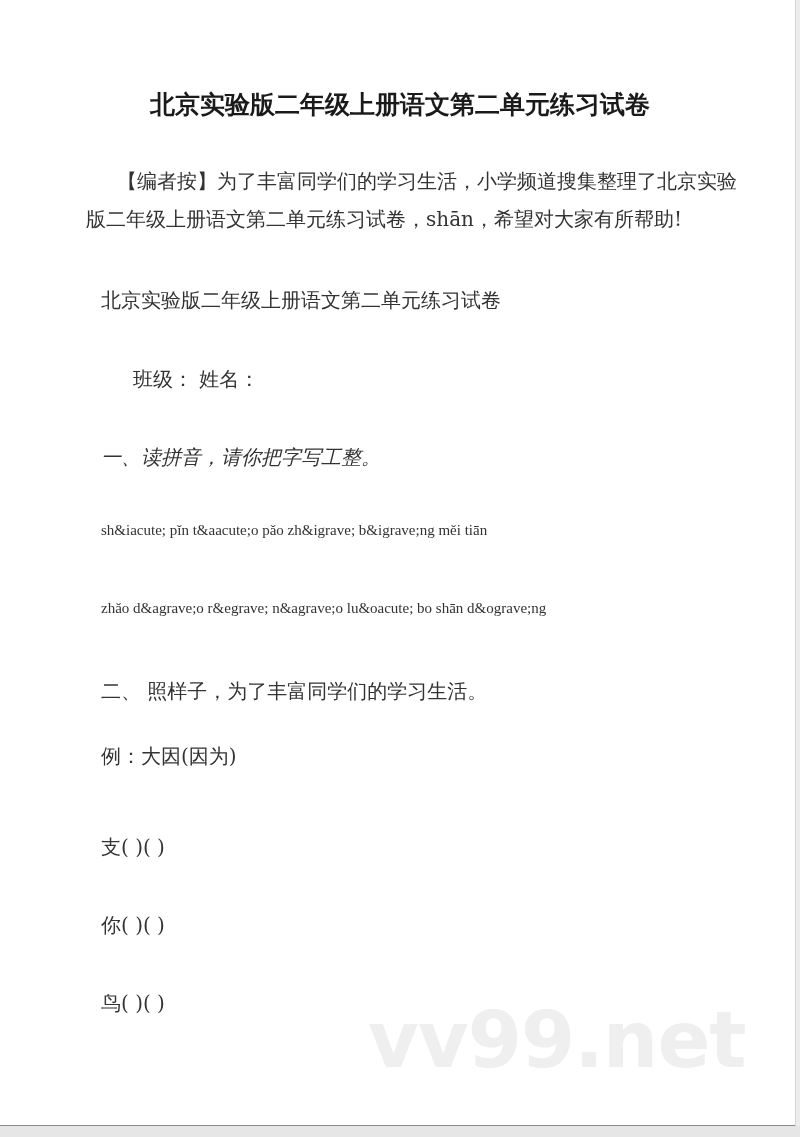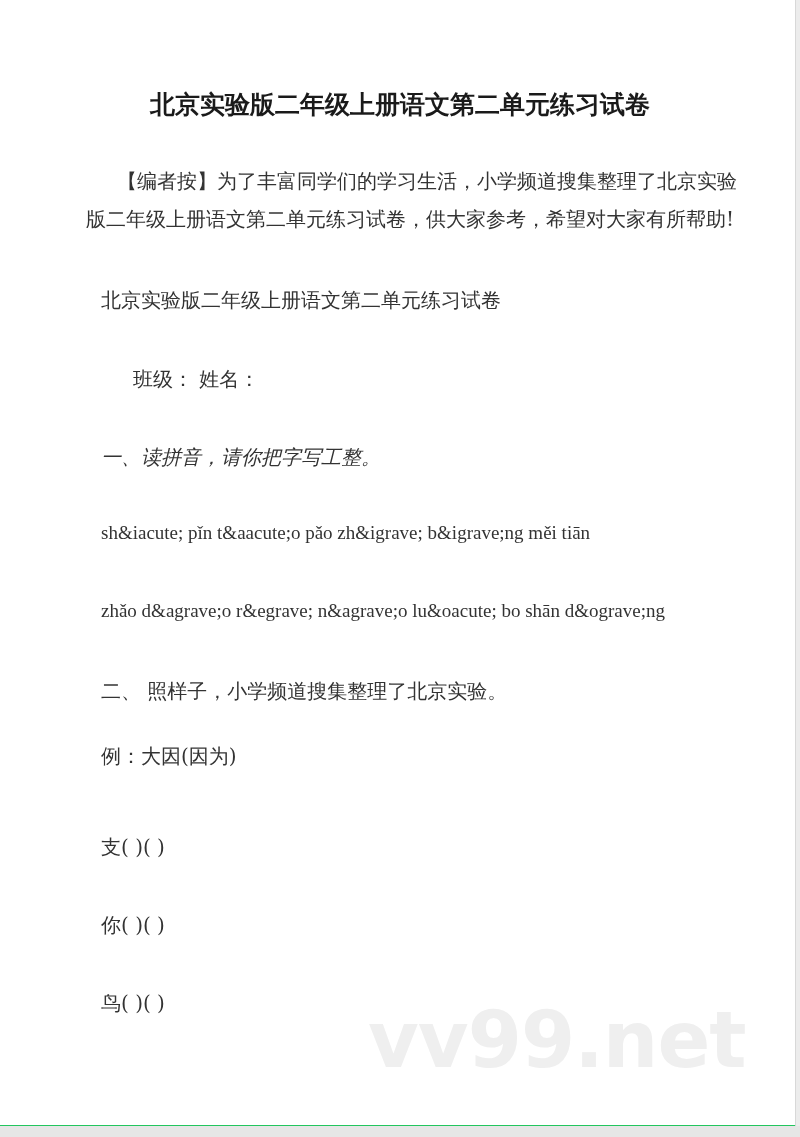--- a/index.html
+++ b/index.html
@@ -45,53 +45,53 @@
     }
     .line {
       position: absolute;
       left: 101px;
       font-size: 20px;
       white-space: nowrap;
       color: #333333;
     }
     .intro1 { left: 117px; top: 168px; }
     .intro2 { left: 86px; top: 206px; }
-    .pinyin { font-family: "Liberation Serif", "DejaVu Serif", serif; font-size: 19px; text-align: right; }
+    .pinyin { font-family: "Liberation Serif", "DejaVu Serif", serif; font-size: 15px; text-align: right; }
     .watermark {
       position: absolute;
       left: 368px;
       top: 995px;
       font-family: "DejaVu Sans", "Liberation Sans", sans-serif;
       font-weight: bold;
       font-size: 78px;
       color: #efefef;
       letter-spacing: -1px;
       white-space: nowrap;
     }
   </style>
 </head>
 <body>
 
 <div class="page">
   <div class="title">北京实验版二年级上册语文第二单元练习试卷</div>
 
   <div class="line intro1">【编者按】为了丰富同学们的学习生活，小学频道搜集整理了北京实验</div>
-  <div class="line intro2">版二年级上册语文第二单元练习试卷，供大家参考，希望对大家有所帮助!</div>
+  <div class="line intro2">版二年级上册语文第二单元练习试卷，shān，希望对大家有所帮助!</div>
 
   <div class="line" style="top:287px;">北京实验版二年级上册语文第二单元练习试卷</div>
 
   <div class="line" style="top:366px;margin-left:32px;">班级：  姓名：</div>
 
   <div class="line" style="top:444px;font-style:italic;">一、读拼音，请你把字写工整。</div>
 
   <div class="line pinyin" style="top:522px;">sh&amp;iacute; pǐn t&amp;aacute;o pǎo zh&amp;igrave; b&amp;igrave;ng měi tiān</div>
 
   <div class="line pinyin" style="top:600px;">zhǎo d&amp;agrave;o r&amp;egrave; n&amp;agrave;o lu&amp;oacute; bo shān d&amp;ograve;ng</div>
 
-  <div class="line" style="top:678px;">二、  照样子，小学频道搜集整理了北京实验。</div>
+  <div class="line" style="top:678px;">二、  照样子，为了丰富同学们的学习生活。</div>
 
   <div class="line" style="top:743px;">例：大因(因为)</div>
 
   <div class="line" style="top:834px;">支( )( )</div>
   <div class="line" style="top:912px;">你( )( )</div>
   <div class="line" style="top:990px;">鸟( )( )</div>
 
   <div class="watermark">vv99.net</div>
 </div>
 <div class="bottom-strip"></div>

